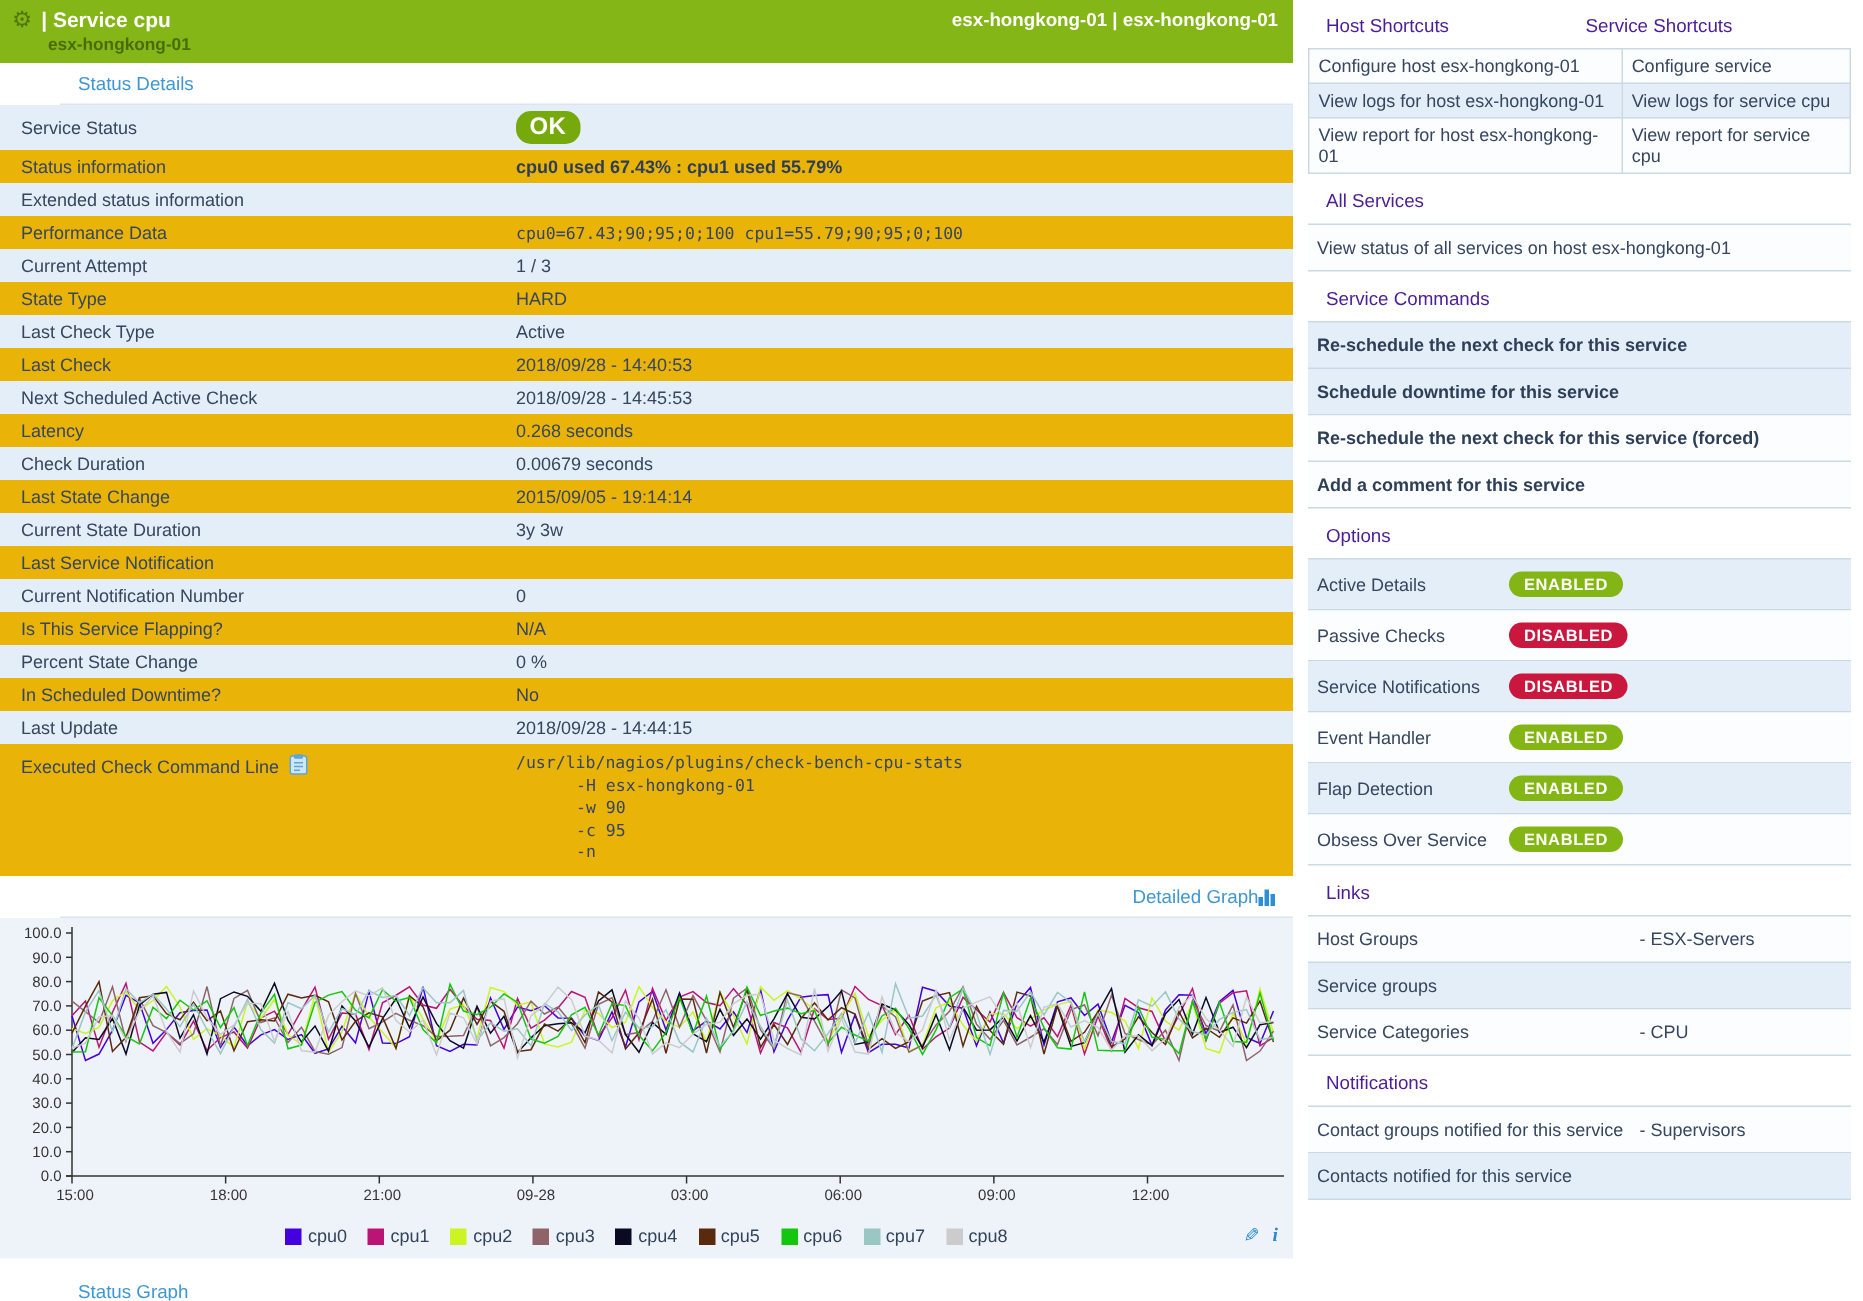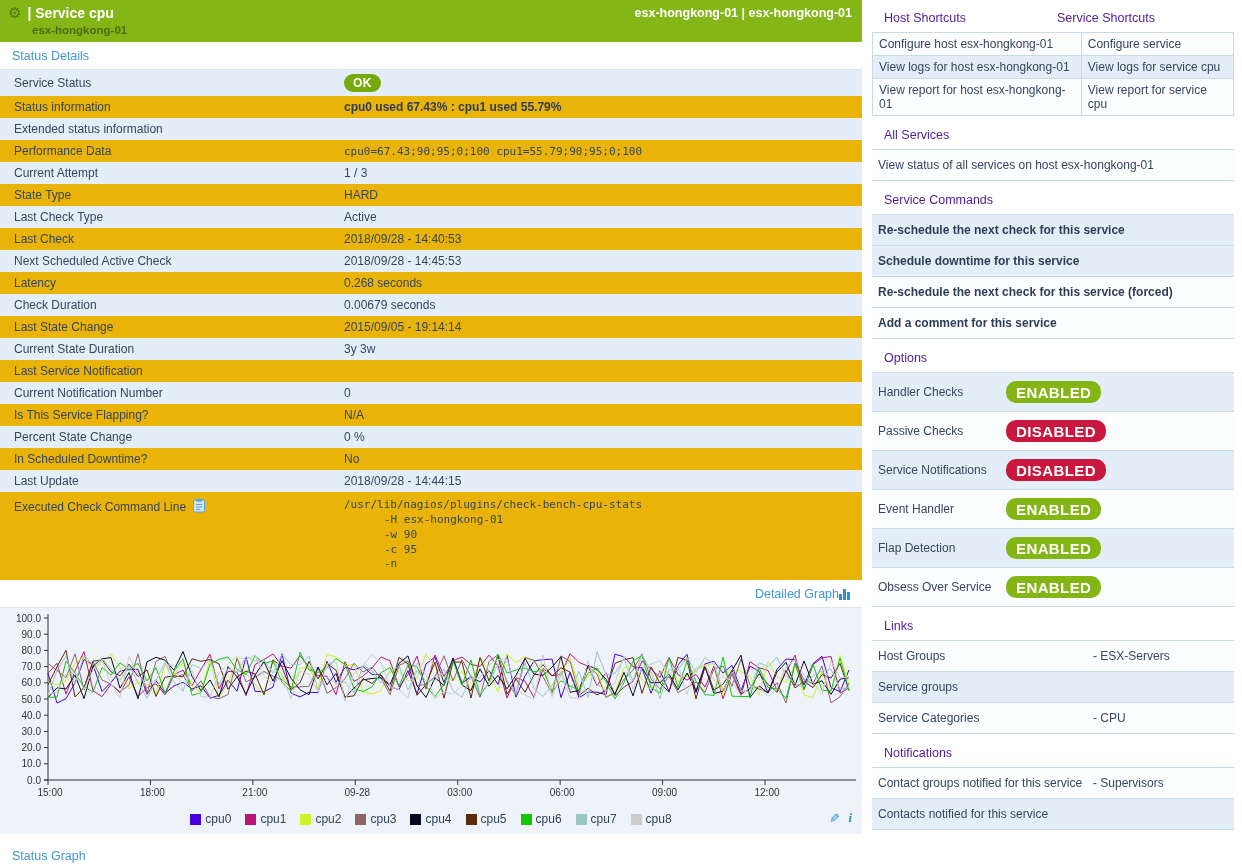--- a/index.html
+++ b/index.html
@@ -11,33 +11,33 @@
 
   
   .green-bar { background:#83b616; color:#fff; padding:4px 10px 6px 8px; }
   .gh-row1 { display:flex; align-items:center; font-size:14px; font-weight:bold; }
   .gear { color:rgba(20,40,0,.45); font-size:15px; margin-right:6px; font-weight:normal; }
   .gh-right { margin-left:auto; font-size:12.5px; font-weight:bold; }
   .gh-row2 { font-size:11.5px; font-weight:bold; color:rgba(25,45,0,.55); padding-left:24px; margin-top:2px; }
 
   
   .section-head { display:flex; align-items:center; padding:7px 12px 6px 12px;
-    border-bottom:1px solid #dde4ec; background:#fff; }
+    border-bottom:1px solid #dde4ec; background:#fff;margin-left:40px; }
   .section-head a { color:#3e96d2; font-size:12.5px; text-decoration:none; cursor:pointer; }
 
   
   .st-row { display:flex; min-height:22px; align-items:center; font-size:12px; }
   .st-row.odd { background:#e4eef8; }
   .st-row.even { background:#eab308; }
   .st-label { width:338px; flex:0 0 338px; padding:4px 6px 4px 14px; display:flex; align-items:center; gap:6px; }
   .st-value { flex:1; padding:4px 6px; }
   .st-value.bold { font-weight:bold; color:#2e3e57; }
   .mono { font-family:"DejaVu Sans Mono", monospace; font-size:11px; }
   .ok-badge { display:inline-block; background:#76a90c; color:#fff; font-weight:bold;
-    font-size:12px; padding:2px 9px; border-radius:10px; letter-spacing:.3px;text-align:right; }
+    font-size:16px; padding:2px 9px; border-radius:10px; letter-spacing:.3px;text-align:right; }
   .cmd-line { line-height:1.35; }
   .cmd-line.indent { padding-left:40px; }
   .clip-icon { display:inline-block; }
 
   
   .graph-head { justify-content:flex-end; }
   .chart-icon { display:inline-flex; align-items:flex-end; gap:1px; height:12px; cursor:pointer; }
   .chart-icon i { display:block; width:3px; background:#2e8fd5; }
   .graph-area { background:#eef3fa; position:relative; }
   .legend-row { display:flex; align-items:center; justify-content:center; gap:14px;
@@ -58,21 +58,21 @@
   .rp-sec-title { padding:9px 0 6px 12px; }
   table.rp-table { width:100%; border-collapse:collapse; font-size:12px; }
   table.rp-table td { border:1px solid #cbd9e5; padding:4px 6px; height:21px; }
   .rp-list { list-style:none; font-size:12px; }
   .rp-list li { border-bottom:1px solid #cbd9e5; padding:8px 6px; min-height:21px; display:flex; align-items:center; }
   .rp-list li:first-child { border-top:1px solid #cbd9e5; }
   .rp-list li.cmd { font-weight:bold; color:#2e3e57; cursor:pointer; }
   .stripe-a { background:#e4eef8; }
   .stripe-b { background:#fcfdff; }
   .opt-label { width:128px; flex:0 0 128px; }
-  .pill { display:inline-block; color:#fff; font-weight:bold; font-size:15px;
+  .pill { display:inline-block; color:#fff; font-weight:bold; font-size:11px;
     padding:2.5px 10px; border-radius:10px; letter-spacing:.4px; cursor:pointer; }
   .lk-label { width:215px; flex:0 0 215px; }
 </style>
 </head>
 <body>
 
 <div class="page">
 
   <div class="left-col">
 
@@ -337,21 +337,21 @@
         <li class="cmd stripe-a">Schedule downtime for this service</li>
         <li class="cmd stripe-b">Re-schedule the next check for this service (forced)</li>
         <li class="cmd stripe-b">Add a comment for this service</li>
       </ul>
 
     <div class="rp-sec-title">
       <a>Options</a>
     </div>
     <ul class="rp-list" id="options-list">
         <li class="stripe-a">
-          <span class="opt-label">Handler Checks</span>
+          <span class="opt-label">Active Details</span>
           <span class="pill" style="background: rgb(131, 182, 20);">ENABLED</span>
         </li>
         <li class="stripe-b">
           <span class="opt-label">Passive Checks</span>
           <span class="pill" style="background: rgb(202, 23, 62);">DISABLED</span>
         </li>
         <li class="stripe-a">
           <span class="opt-label">Service Notifications</span>
           <span class="pill" style="background: rgb(202, 23, 62);">DISABLED</span>
         </li>

